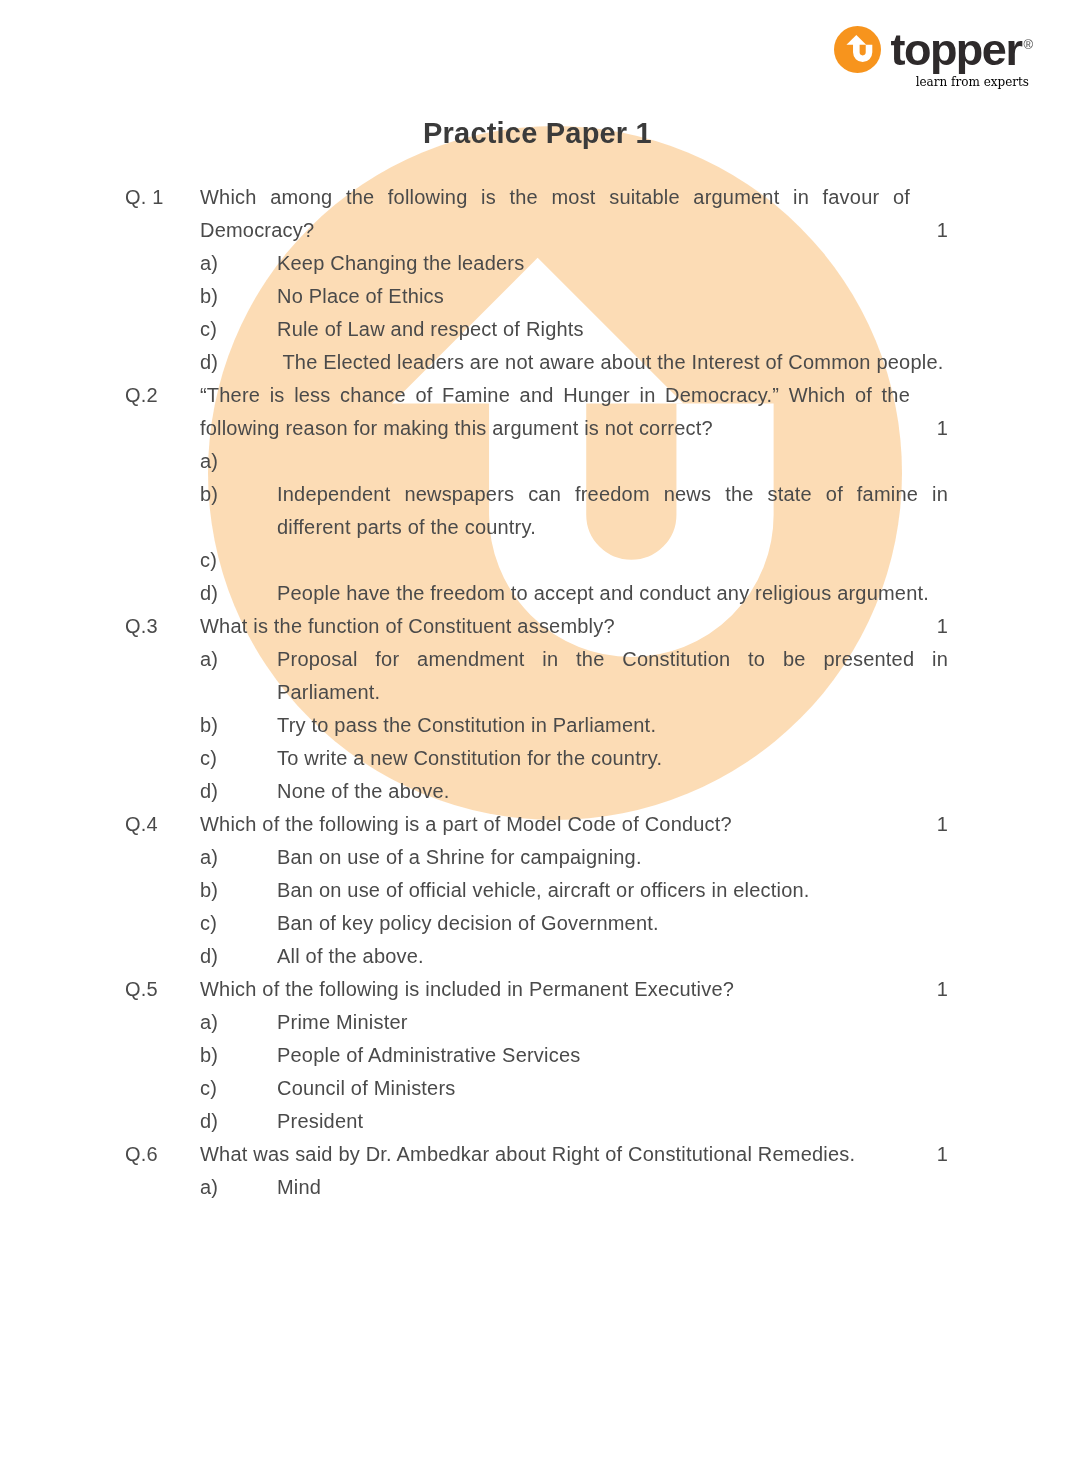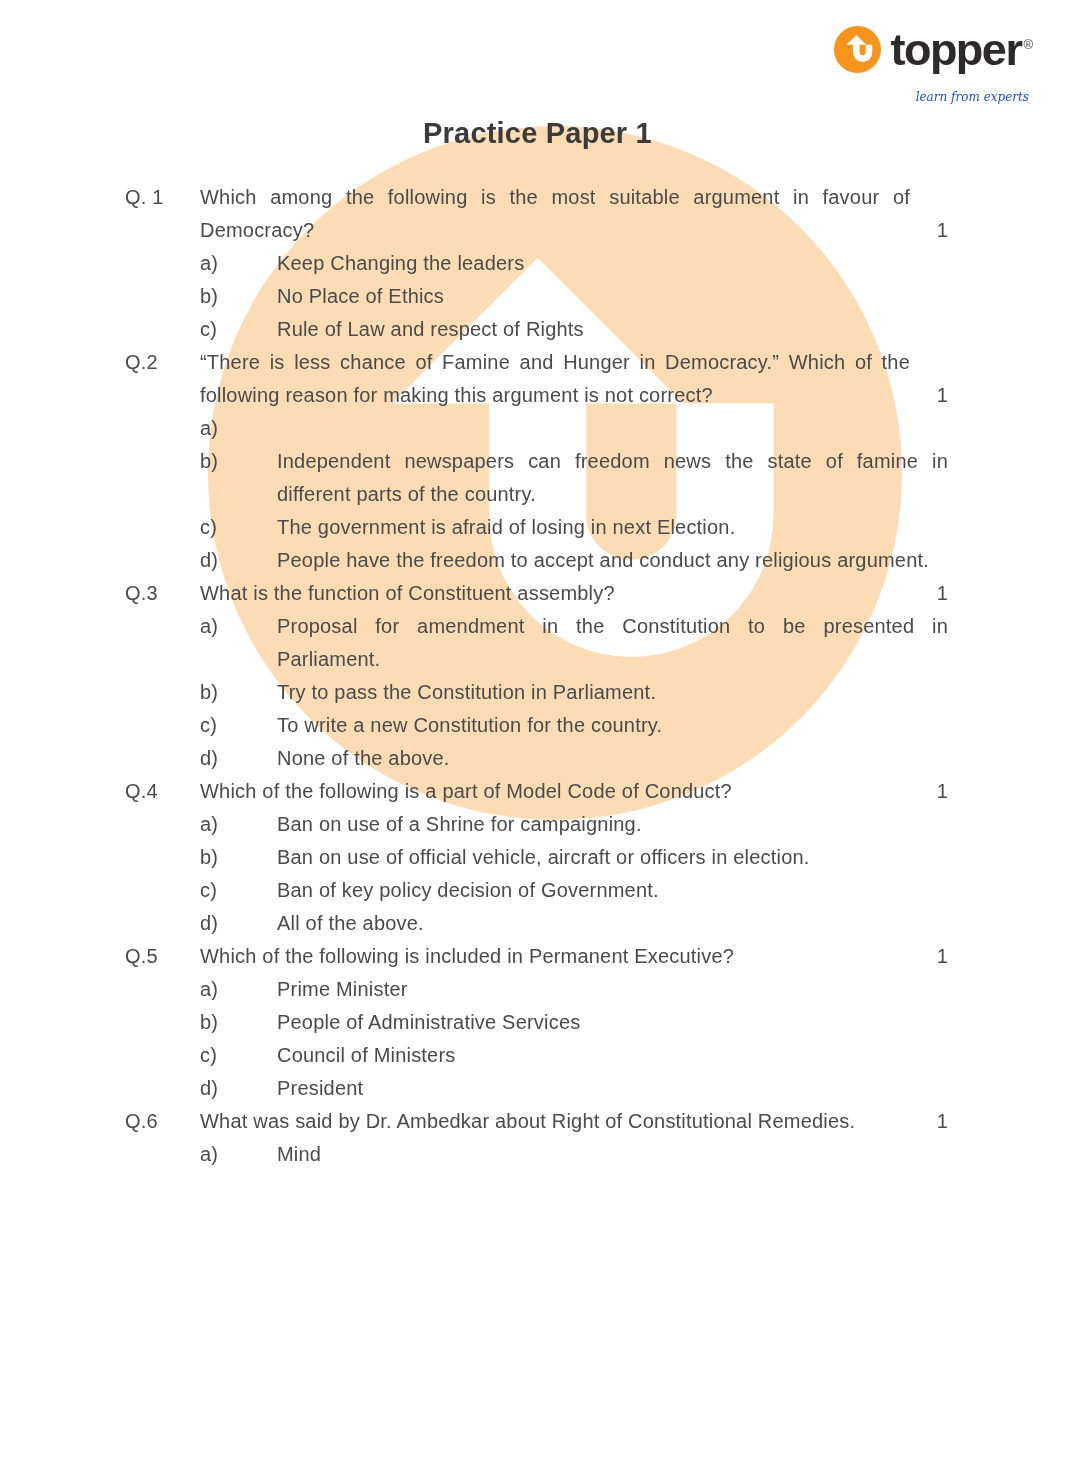--- a/index.html
+++ b/index.html
@@ -45,25 +45,24 @@
     line-height:1;
   }
   .brand-reg {
     font-size:13px;
     color:#4a4a4a;
     position:relative;
     top:-16px;
     left:2px;
   }
   .brand-tagline {
-    color:#1d4ed8;
+    color:#000000;
     font-family:"DejaVu Serif", serif;
-    font-style:italic;
     font-size:12px;
-    margin-top:17px;
+    margin-top:2px;
     padding-right:2px;
   }
 
   .title {
     position:absolute;
     top:105px;
     left:0;
     width:100%;
     text-align:center;
     font-size:29px;
@@ -143,40 +142,43 @@
           <span class="otext">Keep Changing the leaders</span>
         </div>
         <div class="opt">
           <span class="olabel">b)</span>
           <span class="otext">No Place of Ethics</span>
         </div>
         <div class="opt">
           <span class="olabel">c)</span>
           <span class="otext">Rule of Law and respect of Rights</span>
         </div>
+        <div class="opt nohang">
+          <span class="olabel">d)</span>
+          <span class="otext">The Elected leaders are not aware about the Interest of Common people.</span>
+        </div>
       </div>
     </section>
 
     <section class="q">
       <div class="qnum">Q.2</div>
       <div class="qbody">
         <div class="qhead">
           <p class="qtext">“There is less chance of Famine and Hunger in Democracy.” Which of the following reason for making this argument is not correct?</p>
           <span class="qmarks">1</span>
         </div>
         <div class="opt">
           <span class="olabel">a)</span>
         </div>
         <div class="opt">
           <span class="olabel">b)</span>
           <span class="otext">Independent newspapers can freedom news the state of famine in different parts of the country.</span>
         </div>
         <div class="opt">
           <span class="olabel">c)</span>
-          <span class="otext">The government is afraid of losing in next Election.</span>
         </div>
         <div class="opt">
           <span class="olabel">d)</span>
           <span class="otext">People have the freedom to accept and conduct any religious argument.</span>
         </div>
       </div>
     </section>
 
     <section class="q">
       <div class="qnum">Q.3</div>

